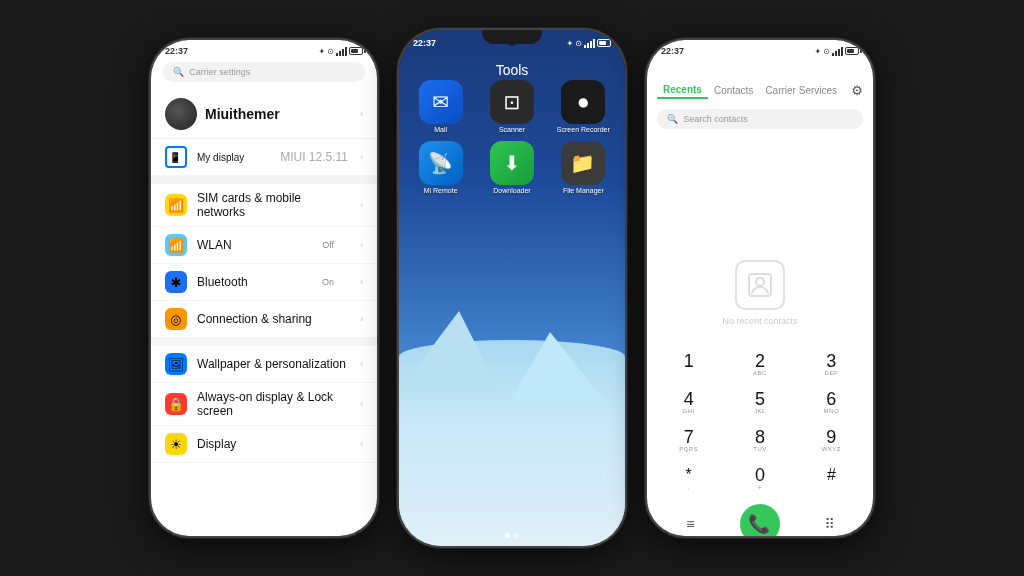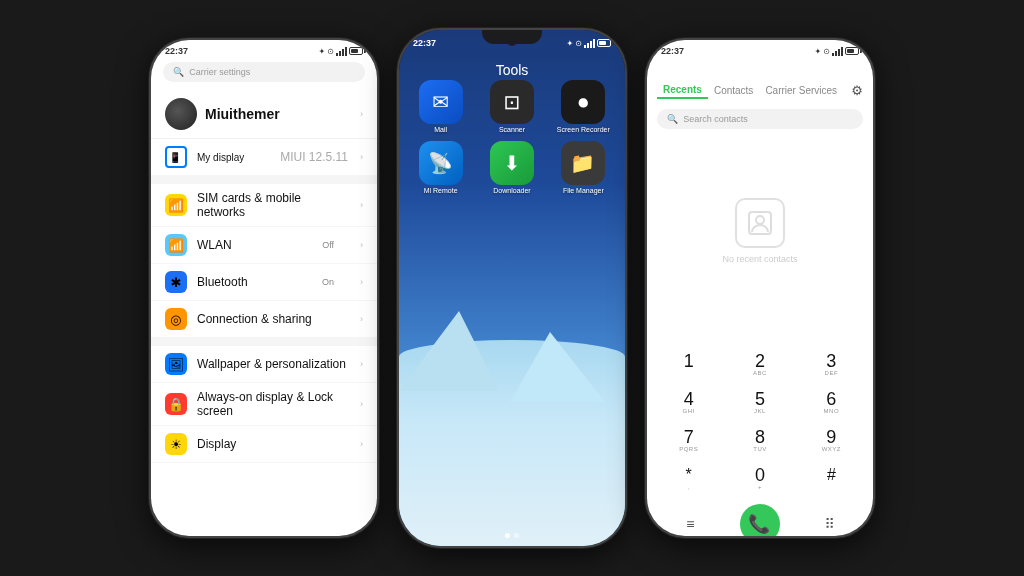--- a/index.html
+++ b/index.html
@@ -258,21 +258,21 @@
       gap: 5px;
       font-size: 9px;
       color: #999;
     }
 
     .no-recents {
       flex: 1;
       display: flex;
       flex-direction: column;
       align-items: center;
-      justify-content: center;
+      justify-content: flex-end;
       padding-bottom: 20px;
     }
     .no-recents-icon {
       width: 50px; height: 50px;
       border: 2px solid #e0e0e0;
       border-radius: 10px;
       display: flex; align-items: center; justify-content: center;
       font-size: 22px;
       color: #ddd;
       margin-bottom: 6px;

